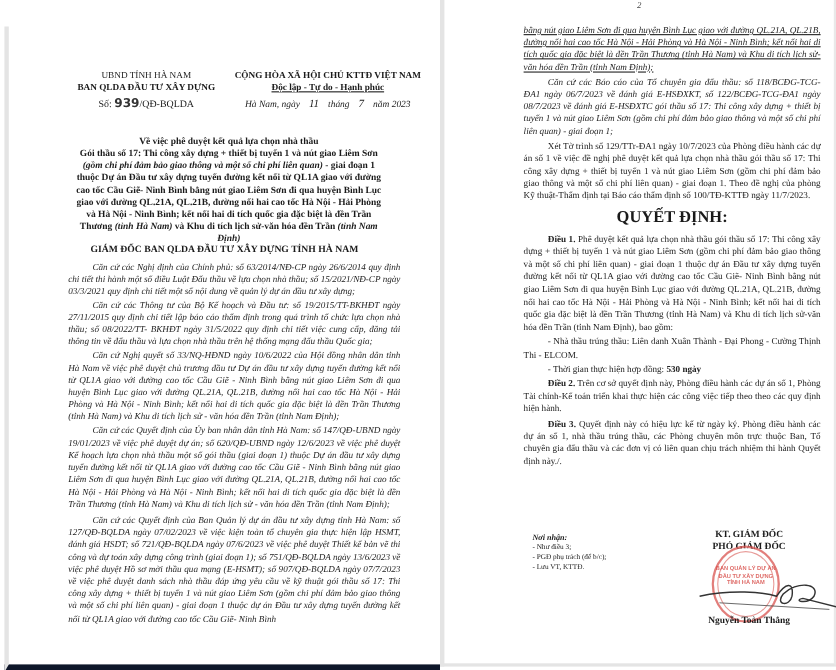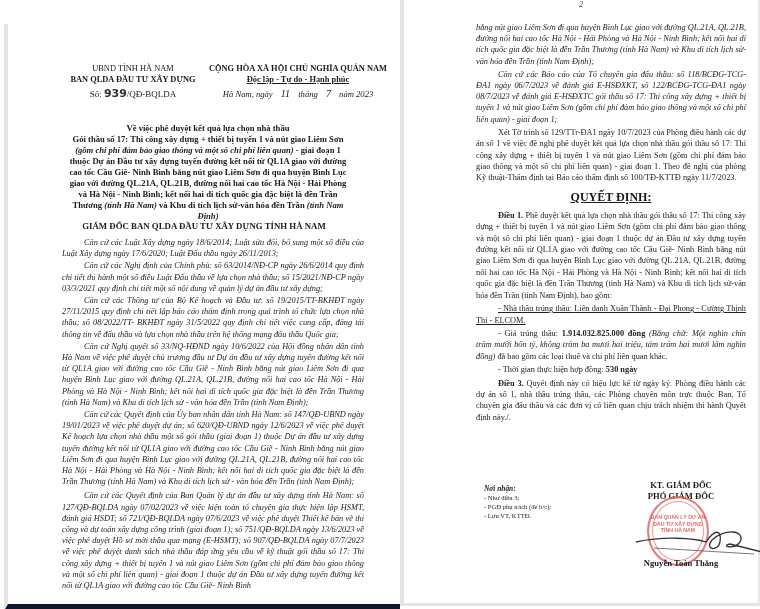--- a/index.html
+++ b/index.html
@@ -36,21 +36,21 @@
   <div class="abs c hd" style="left:50px; top:40px; width:150px;">
     <div>UBND TỈNH HÀ NAM</div>
     <div class="b">BAN QLDA ĐẦU TƯ XÂY DỰNG</div>
     <div style="font-size:9px; margin-top:4px;">
       <span>Số:</span>
       <span style="font-family:'DejaVu Sans',sans-serif; font-size:11px; color:#333;font-weight:bold;">939</span><span>/QĐ-BQLDA</span>
     </div>
   </div>
 
   <div class="abs c hd" style="left:190px; top:40px; width:200px;">
-    <div class="b">CỘNG HÒA XÃ HỘI CHỦ NGHĨA QUẢN NAM</div>
+    <div class="b">CỘNG HÒA XÃ HỘI CHỦ KTTĐ VIỆT NAM</div>
     <div class="b u">Độc lập - Tự do - Hạnh phúc</div>
     <div class="i" style="margin-top:4px; font-size:8.6px;">
       <span>Hà Nam, ngày</span>
       <span style="font-size:10px; margin:0 6px;">11</span>
       <span>tháng</span>
       <span style="font-size:10px; margin:0 6px;">7</span>
       <span>năm 2023</span>
     </div>
   </div>
 
@@ -62,43 +62,42 @@
       <span>- giai đoạn 1 thuộc Dự án Đầu tư xây dựng tuyến đường kết nối từ QL1A giao với đường cao tốc Cầu Giẽ- Ninh Bình bằng nút giao Liêm Sơn đi qua huyện Bình Lục giao với đường QL.21A, QL.21B, đường nối hai cao tốc Hà Nội - Hải Phòng và Hà Nội - Ninh Bình; kết nối hai di tích quốc gia đặc biệt là đền Trần Thương</span>
       <span class="i">(tỉnh Hà Nam)</span>
       <span>và Khu di tích lịch sử-văn hóa đền Trần</span>
       <span class="i">(tỉnh Nam Định)</span>
     </div>
   </div>
 
   <div class="abs c b" style="left:20px; top:197px; width:352px; font-size:8.8px;text-align:center;">GIÁM ĐỐC BAN QLDA ĐẦU TƯ XÂY DỰNG TỈNH HÀ NAM</div>
 
   <div class="abs" style="left:54px; top:213px; width:302px;">
-    <p class="body-p" style="margin:0 0 1px;"><span class="ind"></span><span>Căn cứ các Luật Xây dựng ngày 18/6/2014; Luật sửa đổi, bổ sung một số điều của Luật Xây dựng ngày 17/6/2020; Luật Đấu thầu ngày 26/11/2013;</span></p>
     <p class="body-p" style="margin:0 0 1px;"><span class="ind"></span><span>Căn cứ các Nghị định của Chính phủ: số 63/2014/NĐ-CP ngày 26/6/2014 quy định chi tiết thi hành một số điều Luật Đấu thầu về lựa chọn nhà thầu; số 15/2021/NĐ-CP ngày 03/3/2021 quy định chi tiết một số nội dung về quản lý dự án đầu tư xây dựng;</span></p>
     <p class="body-p" style="margin:0 0 1px;"><span class="ind"></span><span>Căn cứ các Thông tư của Bộ Kế hoạch và Đầu tư: số 19/2015/TT-BKHĐT ngày 27/11/2015 quy định chi tiết lập báo cáo thẩm định trong quá trình tổ chức lựa chọn nhà thầu; số 08/2022/TT- BKHĐT ngày 31/5/2022 quy định chi tiết việc cung cấp, đăng tải thông tin về đấu thầu và lựa chọn nhà thầu trên hệ thống mạng đấu thầu Quốc gia;</span></p>
     <p class="body-p" style="margin:0 0 1px;"><span class="ind"></span><span>Căn cứ Nghị quyết số 33/NQ-HĐND ngày 10/6/2022 của Hội đồng nhân dân tỉnh Hà Nam về việc phê duyệt chủ trương đầu tư Dự án đầu tư xây dựng tuyến đường kết nối từ QL1A giao với đường cao tốc Cầu Giẽ - Ninh Bình bằng nút giao Liêm Sơn đi qua huyện Bình Lục giao với đường QL.21A, QL.21B, đường nối hai cao tốc Hà Nội - Hải Phòng và Hà Nội - Ninh Bình; kết nối hai di tích quốc gia đặc biệt là đền Trần Thương (tỉnh Hà Nam) và Khu di tích lịch sử - văn hóa đền Trần (tỉnh Nam Định);</span></p>
     <p class="body-p" style="margin:0 0 3px;"><span class="ind"></span><span>Căn cứ các Quyết định của Ủy ban nhân dân tỉnh Hà Nam: số 147/QĐ-UBND ngày 19/01/2023 về việc phê duyệt dự án; số 620/QĐ-UBND ngày 12/6/2023 về việc phê duyệt Kế hoạch lựa chọn nhà thầu một số gói thầu (giai đoạn 1) thuộc Dự án đầu tư xây dựng tuyến đường kết nối từ QL1A giao với đường cao tốc Cầu Giẽ - Ninh Bình bằng nút giao Liêm Sơn đi qua huyện Bình Lục giao với đường QL.21A, QL.21B, đường nối hai cao tốc Hà Nội - Hải Phòng và Hà Nội - Ninh Bình; kết nối hai di tích quốc gia đặc biệt là đền Trần Thương (tỉnh Hà Nam) và Khu di tích lịch sử - văn hóa đền Trần (tỉnh Nam Định);</span></p>
     <p class="body-p" style="margin:0;"><span class="ind"></span><span>Căn cứ các Quyết định của Ban Quản lý dự án đầu tư xây dựng tỉnh Hà Nam: số 127/QĐ-BQLDA ngày 07/02/2023 về việc kiện toàn tổ chuyên gia thực hiện lập HSMT, đánh giá HSDT; số 721/QĐ-BQLDA ngày 07/6/2023 về việc phê duyệt Thiết kế bản vẽ thi công và dự toán xây dựng công trình (giai đoạn 1); số 751/QĐ-BQLDA ngày 13/6/2023 về việc phê duyệt Hồ sơ mời thầu qua mạng (E-HSMT); số 907/QĐ-BQLDA ngày 07/7/2023 về việc phê duyệt danh sách nhà thầu đáp ứng yêu cầu về kỹ thuật gói thầu số 17: Thi công xây dựng + thiết bị tuyến 1 và nút giao Liêm Sơn (gồm chi phí đảm bảo giao thông và một số chi phí liên quan) - giai đoạn 1 thuộc dự án Đầu tư xây dựng tuyến đường kết nối từ QL1A giao với đường cao tốc Cầu Giẽ- Ninh Bình</span></p>
   </div>
 </div>
 
 <div class="page" id="page-right">
   <div class="abs c i" style="left:0; top:0px; width:354px; font-size:8px; color:#444;">2</div>
 
   <div class="abs" style="left:72px; top:22px; width:270px;">
-    <p class="body-p" style="margin:0 0 2px;">bằng nút giao Liêm Sơn đi qua huyện Bình Lục giao với đường QL.21A, QL.21B, đường nối hai cao tốc Hà Nội - Hải Phòng và Hà Nội - Ninh Bình; kết nối hai di tích quốc gia đặc biệt là đền Trần Thương (tỉnh Hà Nam) và Khu di tích lịch sử-văn hóa đền Trần (tỉnh Nam Định);</p>
+    <p class="body-p" style="margin:0 0 2px;text-decoration:underline;">bằng nút giao Liêm Sơn đi qua huyện Bình Lục giao với đường QL.21A, QL.21B, đường nối hai cao tốc Hà Nội - Hải Phòng và Hà Nội - Ninh Bình; kết nối hai di tích quốc gia đặc biệt là đền Trần Thương (tỉnh Hà Nam) và Khu di tích lịch sử-văn hóa đền Trần (tỉnh Nam Định);</p>
     <p class="body-p" style="margin:0 0 2px;"><span class="ind"></span><span>Căn cứ các Báo cáo của Tổ chuyên gia đấu thầu: số 118/BCĐG-TCG-ĐA1 ngày 06/7/2023 về đánh giá E-HSĐXKT, số 122/BCĐG-TCG-ĐA1 ngày 08/7/2023 về đánh giá E-HSĐXTC gói thầu số 17: Thi công xây dựng + thiết bị tuyến 1 và nút giao Liêm Sơn (gồm chi phí đảm bảo giao thông và một số chi phí liên quan) - giai đoạn 1;</span></p>
     <p class="rb" style="margin:0 0 3px;"><span class="ind"></span><span>Xét Tờ trình số 129/TTr-ĐA1 ngày 10/7/2023 của Phòng điều hành các dự án số 1 về việc đề nghị phê duyệt kết quả lựa chọn nhà thầu gói thầu số 17: Thi công xây dựng + thiết bị tuyến 1 và nút giao Liêm Sơn (gồm chi phí đảm bảo giao thông và một số chi phí liên quan) - giai đoạn 1. Theo đề nghị của phòng Kỹ thuật-Thẩm định tại Báo cáo thẩm định số 100/TĐ-KTTĐ ngày 11/7/2023.</span></p>
 
-    <div class="c b" style="font-size:12px; margin:6px 0 5px;text-decoration:underline;">QUYẾT ĐỊNH:</div>
+    <div class="c b" style="font-size:15px; margin:6px 0 5px;">QUYẾT ĐỊNH:</div>
 
     <p class="rb" style="margin:0 0 2px;"><span class="ind"></span><b>Điều 1.</b> <span>Phê duyệt kết quả lựa chọn nhà thầu gói thầu số 17: Thi công xây dựng + thiết bị tuyến 1 và nút giao Liêm Sơn (gồm chi phí đảm bảo giao thông và một số chi phí liên quan) - giai đoạn 1 thuộc dự án Đầu tư xây dựng tuyến đường kết nối từ QL1A giao với đường cao tốc Cầu Giẽ- Ninh Bình bằng nút giao Liêm Sơn đi qua huyện Bình Lục giao với đường QL.21A, QL.21B, đường nối hai cao tốc Hà Nội - Hải Phòng và Hà Nội - Ninh Bình; kết nối hai di tích quốc gia đặc biệt là đền Trần Thương (tỉnh Hà Nam) và Khu di tích lịch sử-văn hóa đền Trần (tỉnh Nam Định), bao gồm:</span></p>
-    <p class="rb" style="margin:0 0 2px;text-decoration:underline;"><span class="ind"></span><span>- Nhà thầu trúng thầu:</span> <span>Liên danh Xuân Thành - Đại Phong - Cường Thịnh Thi - ELCOM.</span></p>
-    <p class="rb" style="margin:0 0 2px;"><span class="ind"></span><span>- Giá trúng thầu:</span> <b>1.914.032.825.000 đồng</b> <i>(Bằng chữ: Một nghìn chín trăm mười bốn tỷ, không trăm ba mươi hai triệu, tám trăm hai mươi lăm nghìn đồng)</i> <span>đã bao gồm các loại thuế và chi phí liên quan khác.</span></p>
+    <p class="rb" style="margin:0 0 2px;"><span class="ind"></span><span>- Nhà thầu trúng thầu:</span> <span>Liên danh Xuân Thành - Đại Phong - Cường Thịnh Thi - ELCOM.</span></p>
     <p class="rb" style="margin:0 0 2px;"><span class="ind"></span><span>- Thời gian thực hiện hợp đồng:</span> <b>530 ngày</b></p>
+    <p class="rb" style="margin:0 0 2px;"><span class="ind"></span><b>Điều 2.</b> <span>Trên cơ sở quyết định này, Phòng điều hành các dự án số 1, Phòng Tài chính-Kế toán triển khai thực hiện các công việc tiếp theo theo các quy định hiện hành.</span></p>
     <p class="rb" style="margin:0;"><span class="ind"></span><b>Điều 3.</b> <span>Quyết định này có hiệu lực kể từ ngày ký. Phòng điều hành các dự án số 1, nhà thầu trúng thầu, các Phòng chuyên môn trực thuộc Ban, Tổ chuyên gia đấu thầu và các đơn vị có liên quan chịu trách nhiệm thi hành Quyết định này./.</span></p>
   </div>
 
   <div class="abs c b" style="left:222px; top:480px; width:110px; font-size:8.6px; line-height:10.5px;">
     <div>KT. GIÁM ĐỐC</div>
     <div>PHÓ GIÁM ĐỐC</div>
   </div>
 
   <div class="abs" style="left:80px; top:484px; width:120px; font-size:6.6px; line-height:9px;">
     <div class="b i" style="font-size:7.4px;">Nơi nhận:</div>

